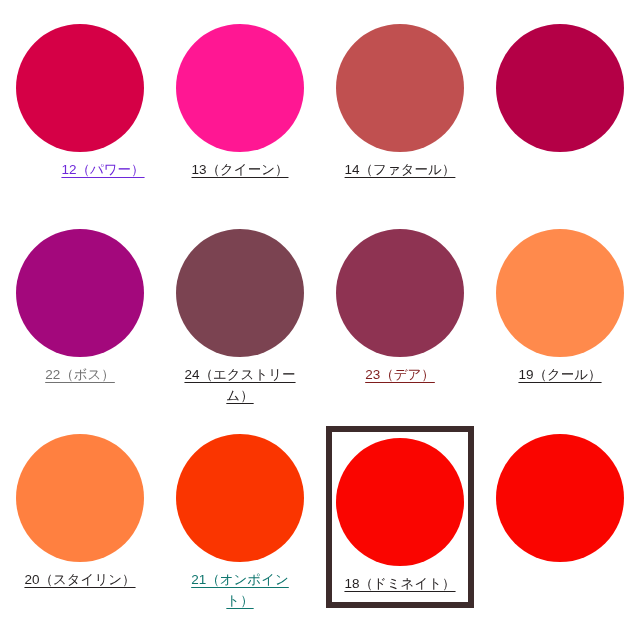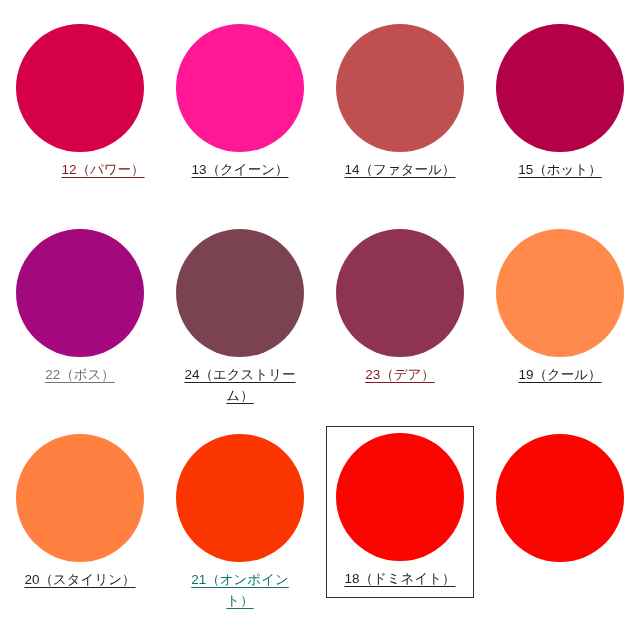--- a/index.html
+++ b/index.html
@@ -26,21 +26,21 @@
   .swatch-cell {
     position: relative;
     display: flex;
     flex-direction: column;
     align-items: center;
     box-sizing: border-box;
     padding-top: 16px;
   }
 
   .swatch-cell.selected .cell-inner {
-    border: 1px solid #14b8a6;
+    border: 6px solid #14b8a6;
   }
 
   .cell-inner {
     box-sizing: border-box;
     width: 148px;
     display: flex;
     flex-direction: column;
     align-items: center;
     padding: 6px 4px 8px 4px;
     border: 2px solid transparent;
@@ -66,39 +66,38 @@
     max-width: 124px;
   }
 </style>
 </head>
 <body>
 
 <div id="swatch-grid" style="background: rgb(255, 255, 255); grid-template-columns: repeat(4, 160px);">
     <div class="swatch-cell">
       <div class="cell-inner">
         <div class="swatch-circle" style="background: rgb(213, 0, 70);"></div>
-        <div class="swatch-label" style="color: #7f1d1d; margin-left: 46px;">12（パワー）</div>
+        <div class="swatch-label" style="color: #6d28d9; margin-left: 46px;">12（パワー）</div>
       </div>
     </div>
     <div class="swatch-cell">
       <div class="cell-inner">
         <div class="swatch-circle" style="background: rgb(255, 23, 147);"></div>
         <div class="swatch-label" style="color: rgb(35, 31, 32);">13（クイーン）</div>
       </div>
     </div>
     <div class="swatch-cell">
       <div class="cell-inner">
         <div class="swatch-circle" style="background: rgb(192, 80, 80);"></div>
         <div class="swatch-label" style="color: rgb(35, 31, 32);">14（ファタール）</div>
       </div>
     </div>
     <div class="swatch-cell">
       <div class="cell-inner">
         <div class="swatch-circle" style="background: rgb(180, 0, 70);"></div>
-        <div class="swatch-label" style="color: rgb(35, 31, 32);">15（ホット）</div>
       </div>
     </div>
     <div class="swatch-cell">
       <div class="cell-inner">
         <div class="swatch-circle" style="background: rgb(163, 8, 124);"></div>
         <div class="swatch-label" style="color: #737373;">22（ボス）</div>
       </div>
     </div>
     <div class="swatch-cell">
       <div class="cell-inner">

